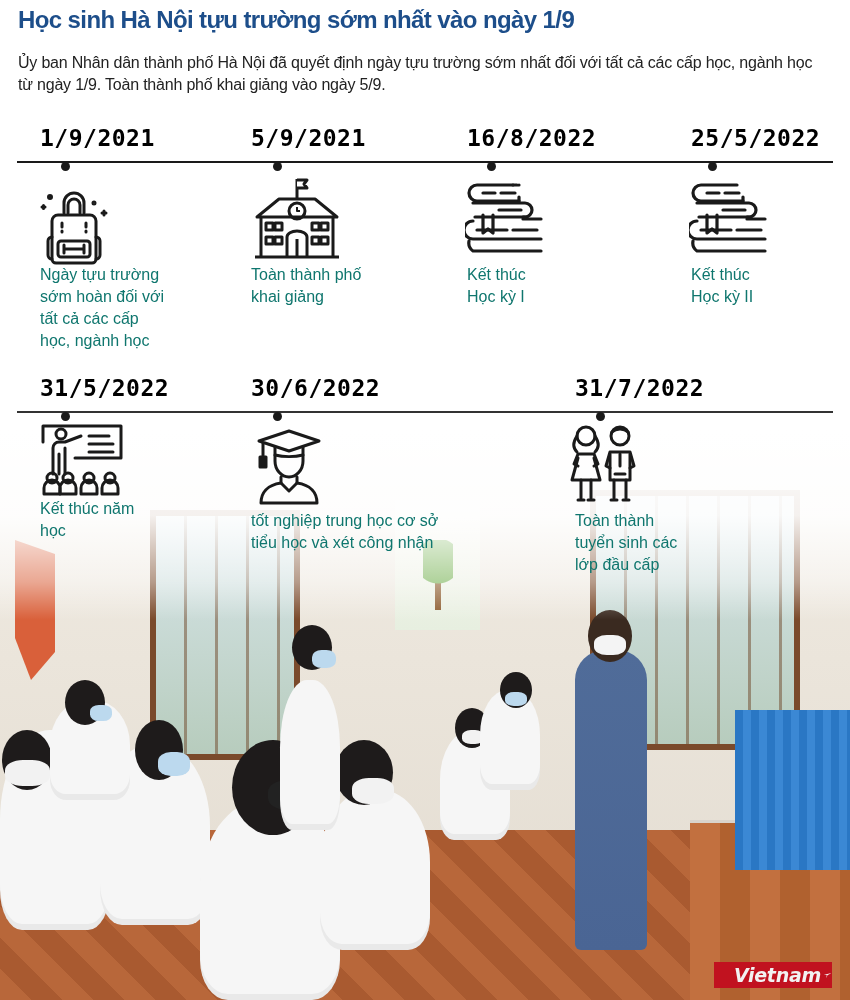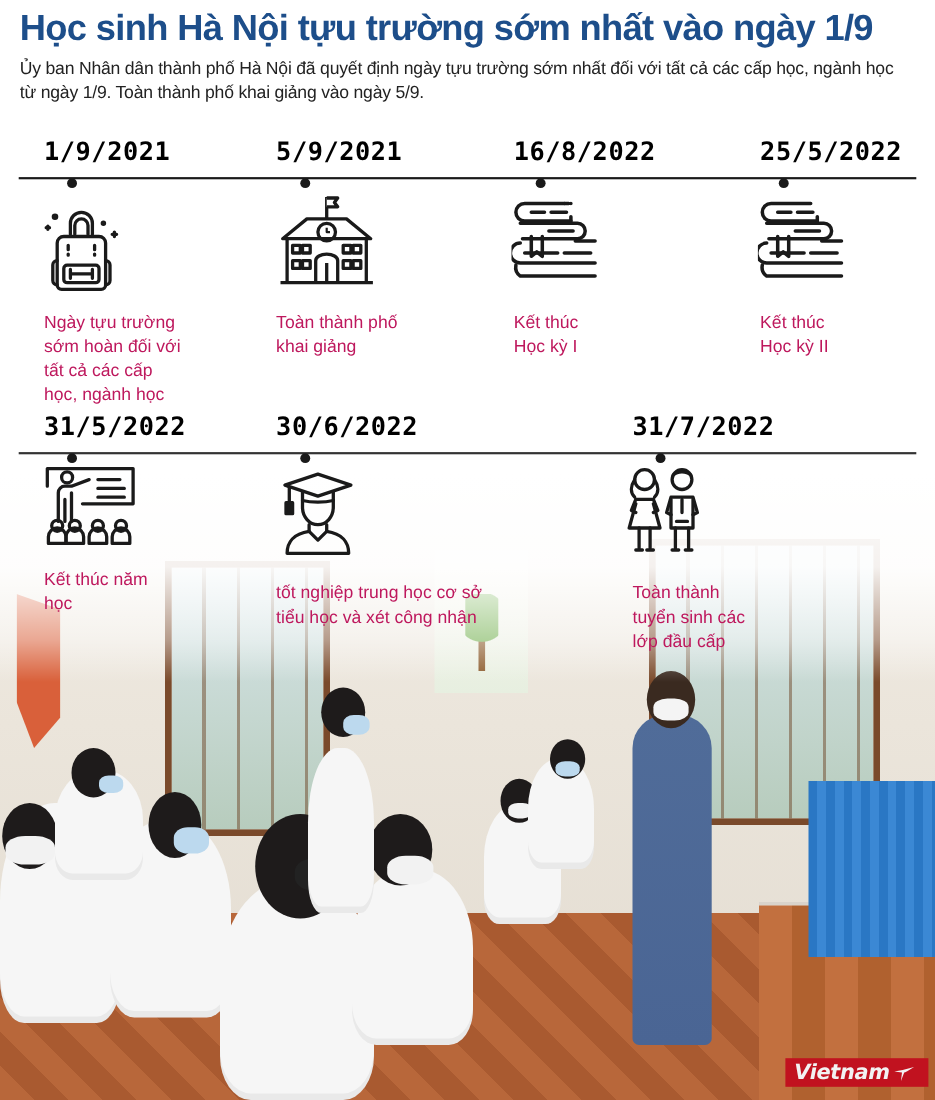--- a/index.html
+++ b/index.html
@@ -22,35 +22,35 @@
   .photo .head { position:absolute; border-radius: 50%; background: #1e1b1b; }
   .photo .mask { position:absolute; border-radius: 40%; background: #bcd9ee; }
   .photo .mask.white { background: #f2f2f2; }
   .photo .mask.black { background: #222; }
   .photo .teacher { position:absolute; left: 575px; top: 220px; width: 72px; height: 300px; background: linear-gradient(180deg,#506c99 0%,#4a6594 100%); border-radius: 30px 30px 6px 6px; }
   .photo .teacher-head { position:absolute; left: 588px; top: 180px; width: 44px; height: 52px; border-radius: 50%; background: #3a2a20; }
   .photo .teacher-mask { position:absolute; left: 594px; top: 205px; width: 32px; height: 20px; border-radius: 40%; background: #f4f4f4; }
   .photo .fade { position: absolute; left: 0; top: 0; right: 0; height: 190px; background: linear-gradient(180deg, #ffffff 0%, rgba(255,255,255,.92) 45%, rgba(255,255,255,.45) 80%, rgba(255,255,255,0) 100%); }
 
   
-  .title { position: absolute; left: 18px; top: 6px; font-size: 33px; font-weight: 700; color: #1d4e8a; letter-spacing: -0.6px; white-space: nowrap; }
+  .title { position: absolute; left: 18px; top: 6px; font-size: 24px; font-weight: 700; color: #1d4e8a; letter-spacing: -0.6px; white-space: nowrap; }
   .subtitle { position: absolute; left: 18px; top: 52px; width: 800px; font-size: 16px; line-height: 22px; color: #222; letter-spacing: -0.2px; }
 
   
   .tl-line { position: absolute; left: 17px; width: 816px; height: 2px; background: #1a1a1a; }
   .tl-line.row1 { top: 161px; }
   .tl-line.row2 { top: 411px; background: #333; }
   .event { position: absolute; width: 200px; }
   .event .date { position: absolute; left: 0; top: 0; font-family: "DejaVu Sans Mono", monospace; font-weight: 700; font-size: 23px; color: #000000; letter-spacing: 0.5px; white-space: nowrap; }
   .event .dot { position: absolute; width: 9px; height: 9px; border-radius: 50%; background: #1a1a1a; top: 37px; }
   .event .icon { position: absolute; left: 0; top: 55px; }
-  .event .desc { position: absolute; left: 0; font-size: 16px; line-height: 22px; color: #be185d; margin-top: 19px; }
-
-  
-  .logo { position: absolute; left: 714px; top: 962px; width: 130px; height: 26px; background: #c1121f; display: flex; align-items: center; padding-left: 8px; }
+  .event .desc { position: absolute; left: 0; font-size: 16px; line-height: 22px; color: #0f766e; }
+
+  
+  .logo { position: absolute; left: 714px; top: 962px; width: 118px; height: 26px; background: #c1121f; display: flex; align-items: center; padding-left: 20px; }
   .logo span { font-family: "DejaVu Sans", sans-serif; font-weight: 700; font-style: italic; font-size: 19px; color: #f2f2f2; letter-spacing: -0.3px; }
   .logo svg { margin-left: 2px; }
 </style>
 </head>
 <body>
 
 <div class="photo">
   <div class="wall"></div>
   <div class="window w1"></div>
   <div class="window w2"></div>

